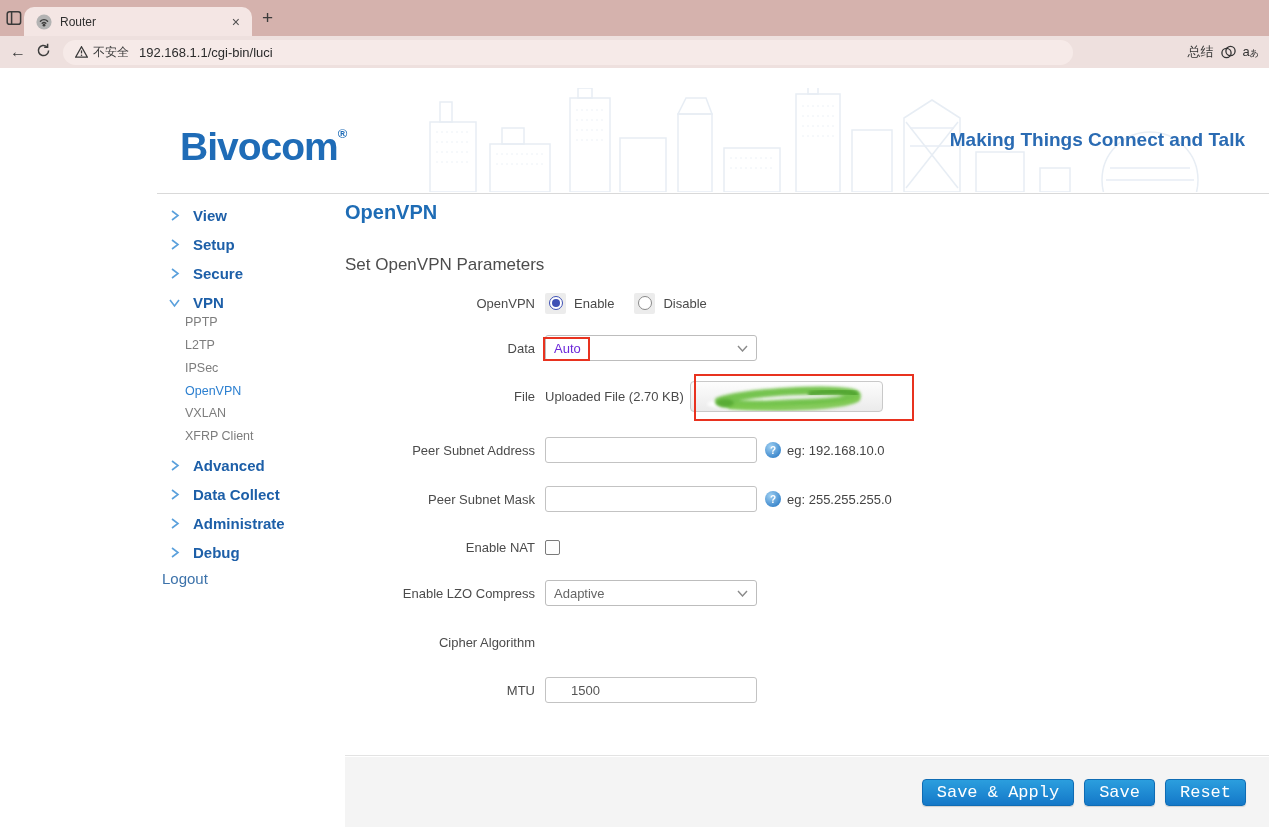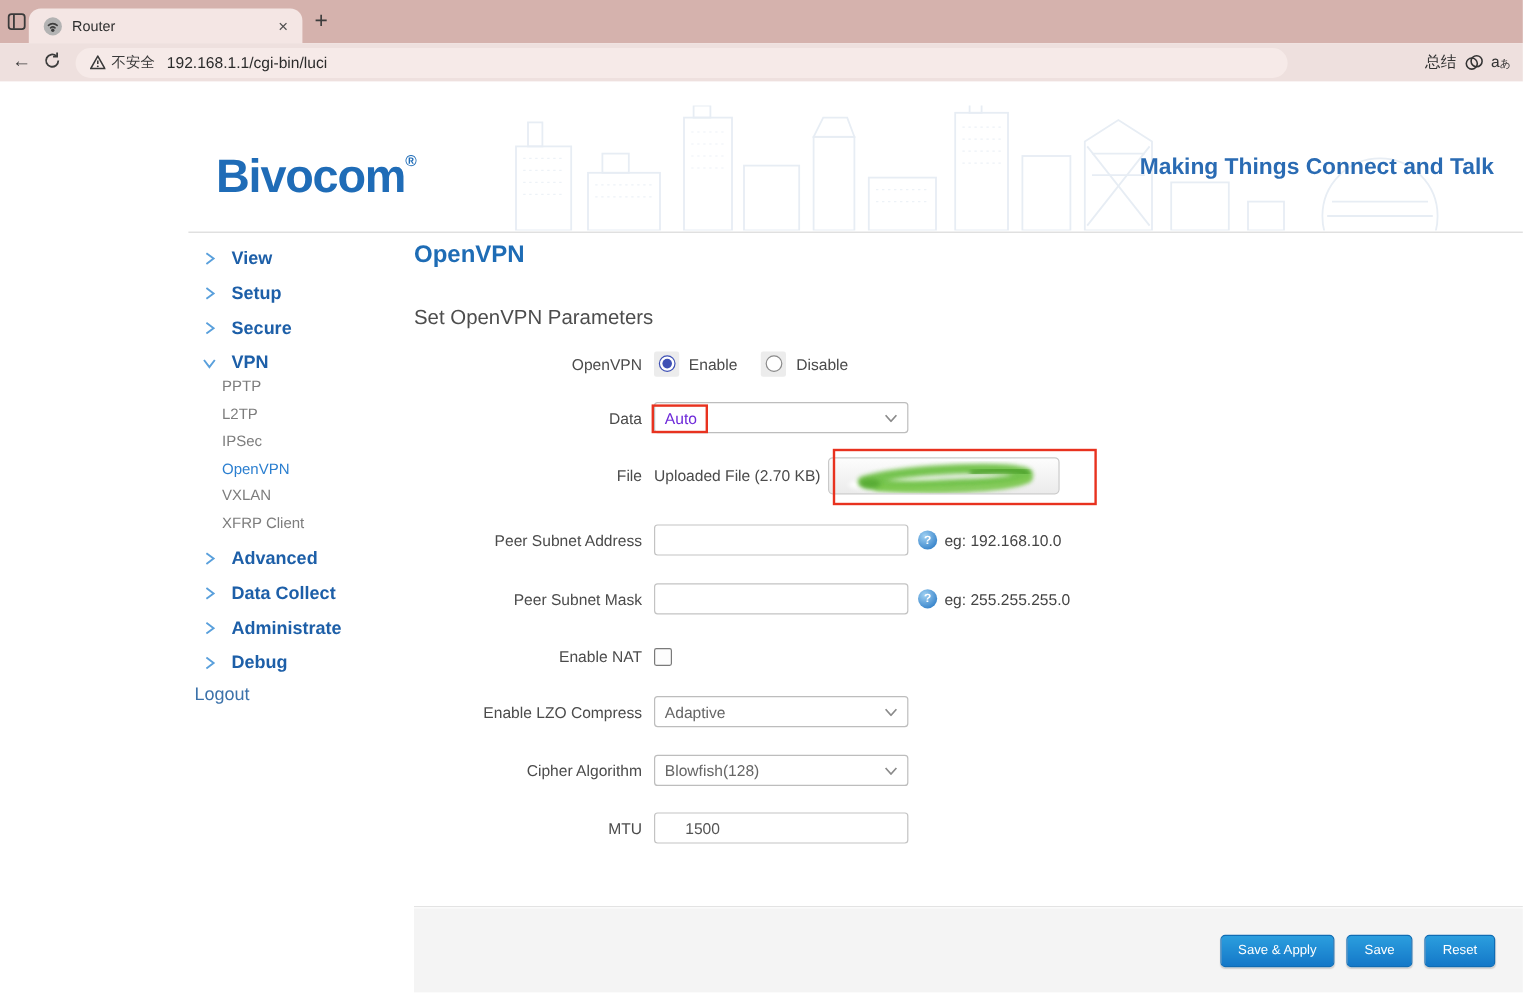--- a/index.html
+++ b/index.html
@@ -75,22 +75,22 @@
     font-weight:bold; display:inline-flex; align-items:center; justify-content:center; cursor:pointer; }
   .hint { font-size:13px; color:#444; margin-left:6px; }
   .checkbox { width:15px; height:15px; border:1px solid #7a7a7a; border-radius:2px; background:#fdfdfd; cursor:pointer; }
   .upl-text { font-size:13px; color:#4b4b4b; margin-left:10px; }
   .file-btn { margin-left:6px; width:193px; height:31px; border:1px solid #c9c9c9; border-radius:4px;
     background:linear-gradient(#fdfdfd,#ebebeb); overflow:hidden; cursor:pointer; position:relative; }
   .content-divider { position:absolute; left:0; right:0; top:687px; height:1px; background:#e3e3e3; }
   .footerbar { position:absolute; left:0; right:0; top:689px; height:70px; background:#f4f4f4;
     display:flex; align-items:center; justify-content:flex-end; padding-right:23px; gap:10px; }
   .btn { height:27px; padding:0 14px; border:1px solid #0f6cb4; border-radius:4px; color:#fff;
-    font-size:11px; background:linear-gradient(#2b9ede,#1478c8); cursor:pointer;
-    font-family:Liberation Sans, sans-serif; box-shadow:0 1px 1px rgba(0,0,0,.15); }
+    font-size:17px; background:linear-gradient(#2b9ede,#1478c8); cursor:pointer;
+    font-family:Liberation Mono, monospace; box-shadow:0 1px 1px rgba(0,0,0,.15); }
   .redbox { position:absolute; border:2px solid #e8321f; pointer-events:none; }
   .redbox-mode { left:543px; top:269px; width:47px; height:24px; }
   .redbox-file { left:694px; top:306px; width:220px; height:47px; }
 </style>
 </head>
 <body>
 
 <div id="chrome">
   <div class="tabbar">
     <span class="tab-actions">
@@ -356,28 +356,20 @@
           <span>Adaptive</span>
           <svg width="11" height="7" viewBox="0 0 11 7">
               <polyline points="1,1 5.5,6 10,1" fill="none" stroke="#8a8a8a" stroke-width="1.4"></polyline>
             </svg>
         </span>
       </span>
     </div>
 
     <div class="frow" style="top:561px; height:26px">
       <span class="flabel">Cipher Algorithm</span>
-      <span class="fctrl">
-        <span class="sel">
-          <span>Blowfish(128)</span>
-          <svg width="11" height="7" viewBox="0 0 11 7">
-              <polyline points="1,1 5.5,6 10,1" fill="none" stroke="#8a8a8a" stroke-width="1.4"></polyline>
-            </svg>
-        </span>
-      </span>
     </div>
 
     <div class="frow" style="top:609px; height:26px">
       <span class="flabel">MTU</span>
       <span class="fctrl">
         <input class="tinput" value="1500" style="">
       </span>
     </div>
 
     <div class="content-divider"></div>

